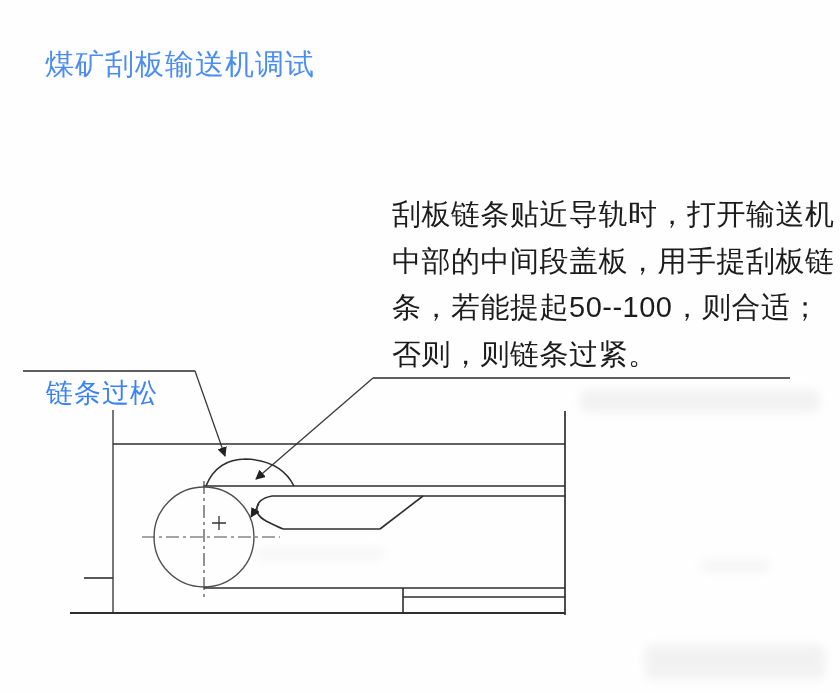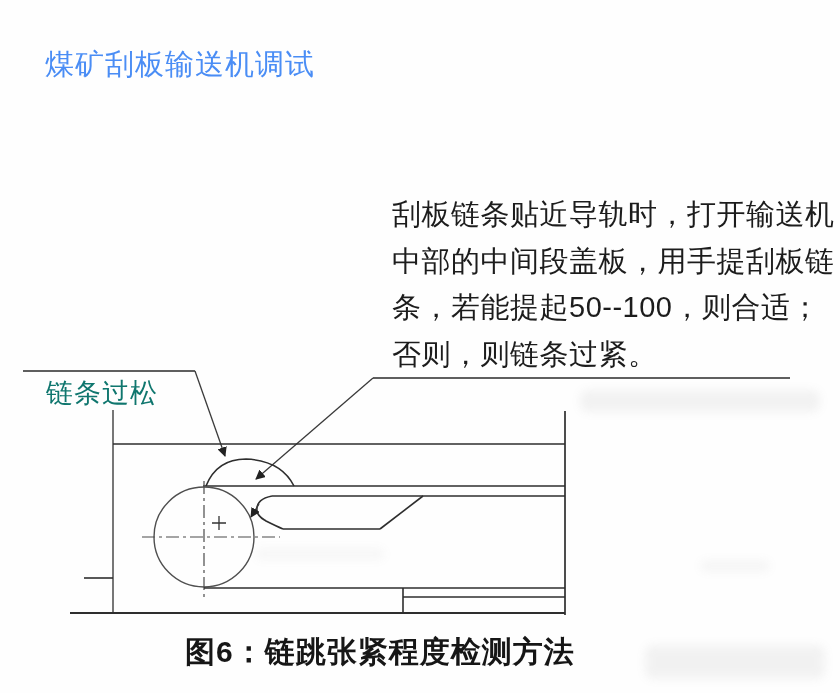--- a/index.html
+++ b/index.html
@@ -23,21 +23,21 @@
     color:#1c1c1c;
     letter-spacing:0.5px;
   }
   .annotation-line{white-space:nowrap;}
   .label-arch{
     position:absolute;left:25px;top:331px;
     font-size:27px;letter-spacing:1px;white-space:nowrap;color:#1c1c1c;
   }
   .label-slack{
     position:absolute;left:46px;top:375px;
-    font-size:27px;letter-spacing:1px;white-space:nowrap;color:#0f766e;text-align:right;
+    font-size:27px;letter-spacing:1px;white-space:nowrap;color:#3b82f6;text-align:right;
   }
   .fig-caption{
     position:absolute;left:185px;top:632px;
     font-size:30px;font-weight:600;letter-spacing:1px;
     white-space:nowrap;color:#161616;
   }
   svg.diagram{position:absolute;left:0;top:0;}
   .smudge{
     position:absolute;background:#8a8a8a;
     filter:blur(5px);opacity:0.10;border-radius:8px;
@@ -95,15 +95,14 @@
     <path d="M204 588 H565" stroke="#2e2e2e" stroke-width="1.6" fill="none"></path>
     <path d="M403 597 H565" stroke="#2e2e2e" stroke-width="1.6" fill="none"></path>
     <path d="M403 588 V613" stroke="#2e2e2e" stroke-width="1.6" fill="none"></path>
   </svg>
 
   <div class="smudge" style="left:580px;top:390px;width:240px;height:22px;"></div>
   <div class="smudge" style="left:645px;top:645px;width:180px;height:34px;"></div>
   <div class="smudge" style="left:255px;top:548px;width:130px;height:12px;opacity:0.06;"></div>
   <div class="smudge" style="left:700px;top:560px;width:70px;height:12px;opacity:0.07;"></div>
 
-  <div class="fig-caption">图6：链跳张紧程度检测方法</div>
 
 </div>
 
 </body></html>

